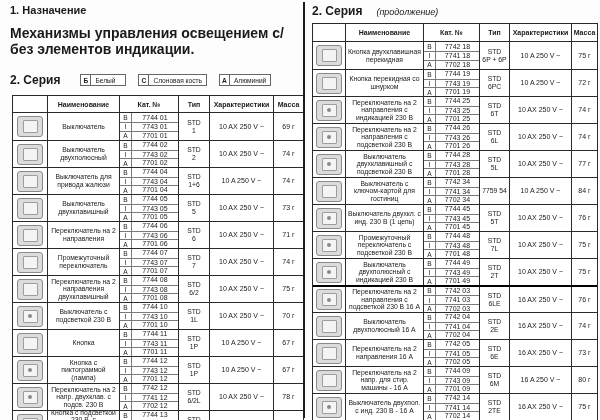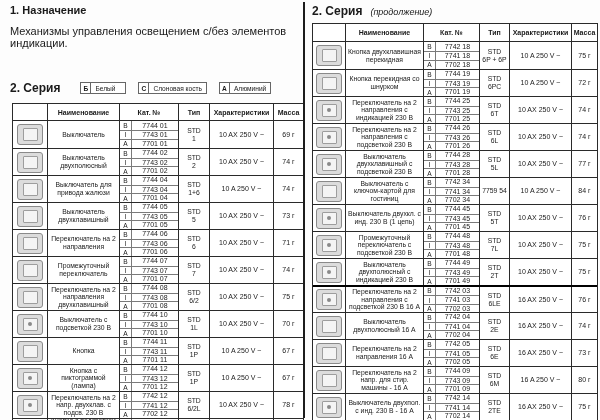--- a/index.html
+++ b/index.html
@@ -5,25 +5,25 @@
   * { margin:0; padding:0; box-sizing:border-box; }
   html,body { width:600px; height:420px; overflow:hidden; background:#fdfdfd;
               font-family:"Liberation Sans", sans-serif; color:#1a1a1a; }
   .page { position:relative; width:600px; height:420px; }
 
   .col-left  { position:absolute; left:10px;  top:4px; width:294px; }
   .col-right { position:absolute; left:312px; top:4px; width:286px; }
   .page-divider { position:absolute; left:303px; top:2px; width:2px; height:416px; background:#1c1c1c; }
 
   .h-main { font-size:11px; font-weight:bold; margin-bottom:9px; }
-  .intro  { font-size:11px; margin-bottom:32px; }
+  .intro  { font-size:14px; margin-bottom:16px;font-weight:bold; }
   .series-line { display:flex; align-items:center; gap:10px; margin-bottom:8px; }
   .h-series { font-size:12px; font-weight:bold; }
   .h-series-cont { font-size:12px; font-weight:bold; margin-bottom:5px; }
-  .cont-suffix { font-size:9px; font-weight:normal; font-style:italic; margin-left:8px; }
+  .cont-suffix { font-size:9px; font-weight:normal; font-style:italic; margin-left:14px; }
 
   .legend { display:flex; gap:12px; margin-left:10px; }
   .legend-box { display:flex; align-items:stretch; border:1px solid #666; height:12px; font-size:6.6px; background:#fff; }
   .legend-code { width:10px; border-right:1px solid #666; display:flex; align-items:center; justify-content:center; font-weight:bold; }
   .legend-label { display:flex; align-items:center; padding:0 4px; min-width:34px; }
 
   .tbl { border:1px solid #2a2a2a; background:#fff; }
   .tbl-left  { margin-left:2px; width:292px; }
   .tbl-right { width:286px; }
 

